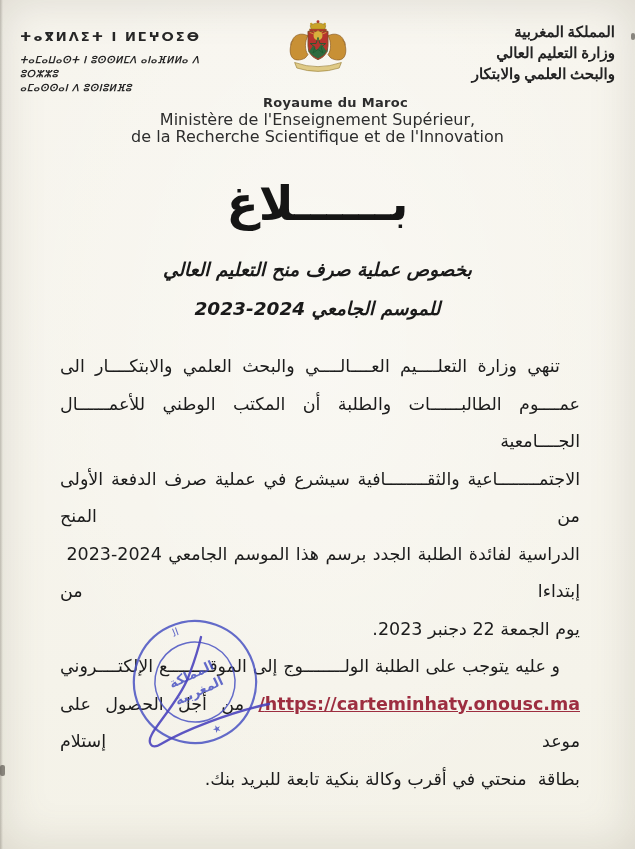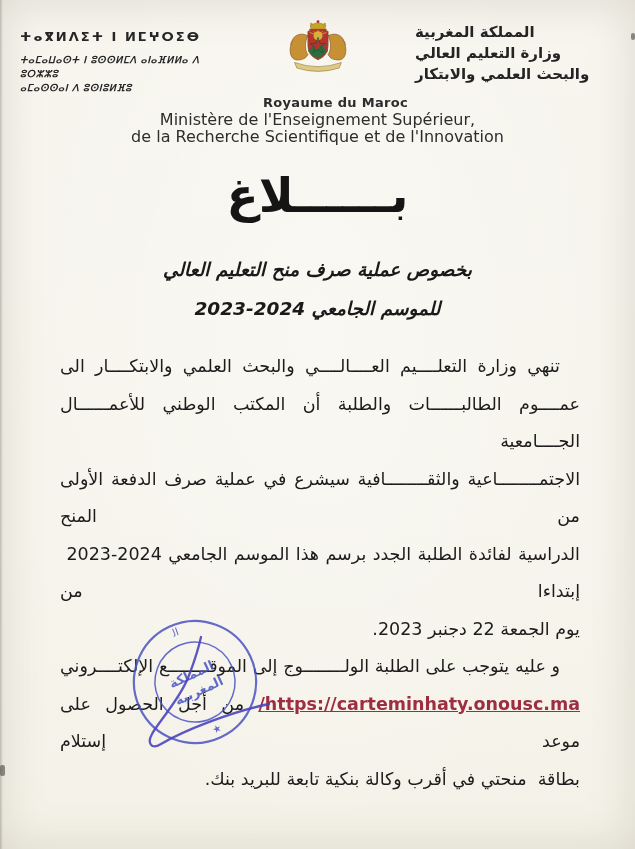--- a/index.html
+++ b/index.html
@@ -14,28 +14,28 @@
   }
   .scan-edge { position:absolute; left:0; top:0; width:3px; height:100%;
     background:linear-gradient(90deg, rgba(60,55,45,0.25), rgba(0,0,0,0)); }
   .speck { position:absolute; background:#55504a; border-radius:2px; opacity:.65; }
 
   
   .tifinagh { position:absolute; left:20px; top:29px; width:218px; text-align:left; color:#262626; }
   .tifinagh .t1 { font-size:13px; font-weight:bold; letter-spacing:2px; margin-bottom:9px; white-space:nowrap; }
   .tifinagh .t23 { font-size:9.5px; font-weight:bold; letter-spacing:.6px; line-height:14px;font-style:italic; }
   .emblem { position:absolute; left:279px; top:13px; width:78px; height:80px; }
-  .ar-header { position:absolute; right:20px; top:22px; width:200px; direction:rtl; text-align:left;
-    font-size:15px; line-height:21px; font-weight:bold; color:#242424; }
+  .ar-header { position:absolute; right:20px; top:22px; width:200px; direction:rtl; text-align:right;
+    font-size:15px; line-height:21px; font-weight:bold; color:#242424;font-family:Liberation Serif, serif; }
   .fr-header { position:absolute; left:0; top:95px; width:100%; text-align:center; color:#2d2d2d; }
   .fr-header .fr1 { font-size:13px; font-weight:bold; letter-spacing:.3px; margin-bottom:2px;padding-left:36px; }
   .fr-header .fr2 { font-size:16px; line-height:16.5px; }
 
   
-  .doc-title { position:absolute; left:0; top:168px; width:100%; text-align:center; direction:rtl;
+  .doc-title { position:absolute; left:0; top:176px; width:100%; text-align:center; direction:rtl;
     font-size:47px; font-weight:bold; color:#151515; }
   .subtitle { position:absolute; left:0; top:250px; width:100%; text-align:center; direction:rtl;
     font-weight:bold; font-style:italic; font-size:18.5px; line-height:39px; color:#1a1a1a; }
 
   
   .body-text { position:absolute; right:55px; left:60px; top:348px; direction:rtl;
     font-size:17.5px; line-height:37.5px; color:#1c1c1c; }
   .line.just { text-align:justify; text-align-last:justify; }
   .line.right { text-align:right; }
   .line.ind  { text-indent:20px; }

